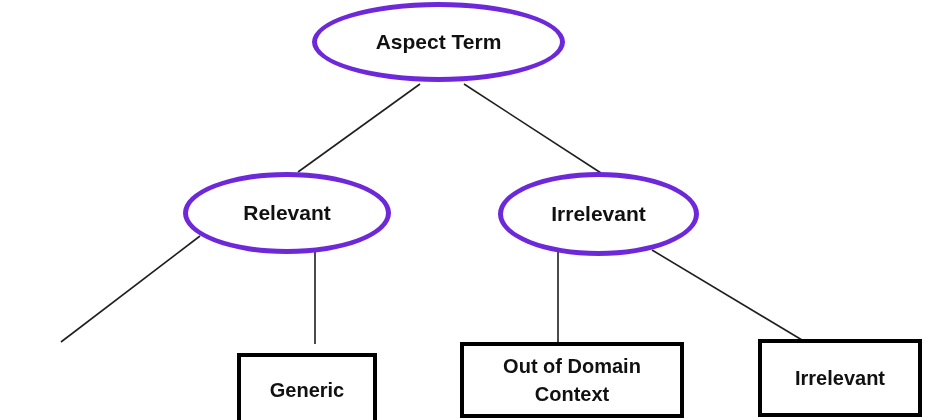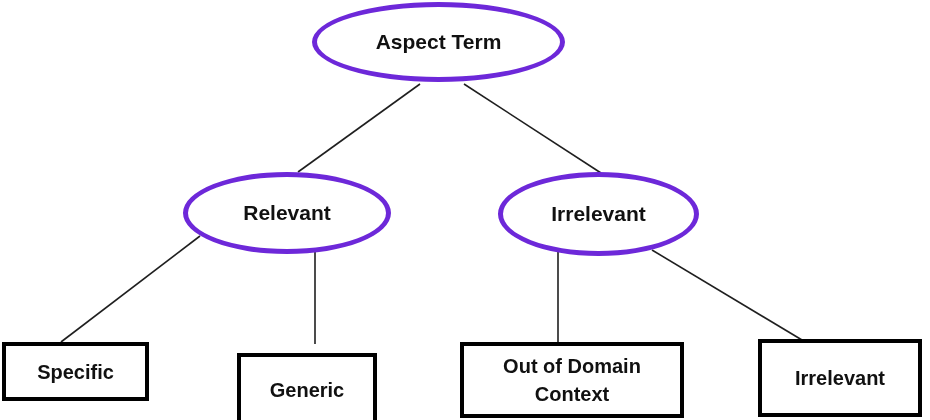--- a/index.html
+++ b/index.html
@@ -70,23 +70,20 @@
   </div>
 
   <div class="node ellipse node-relevant">
     <span>Relevant</span>
   </div>
 
   <div class="node ellipse node-irrelevant">
     <span>Irrelevant</span>
   </div>
 
-  <div class="node rect node-specific">
-    <span>Specific</span>
-  </div>
 
   <div class="node rect node-generic">
     <span>Generic</span>
   </div>
 
   <div class="node rect node-out-of-domain">
     <span>Out of Domain Context</span>
   </div>
 
   <div class="node rect node-irrelevant-leaf">

